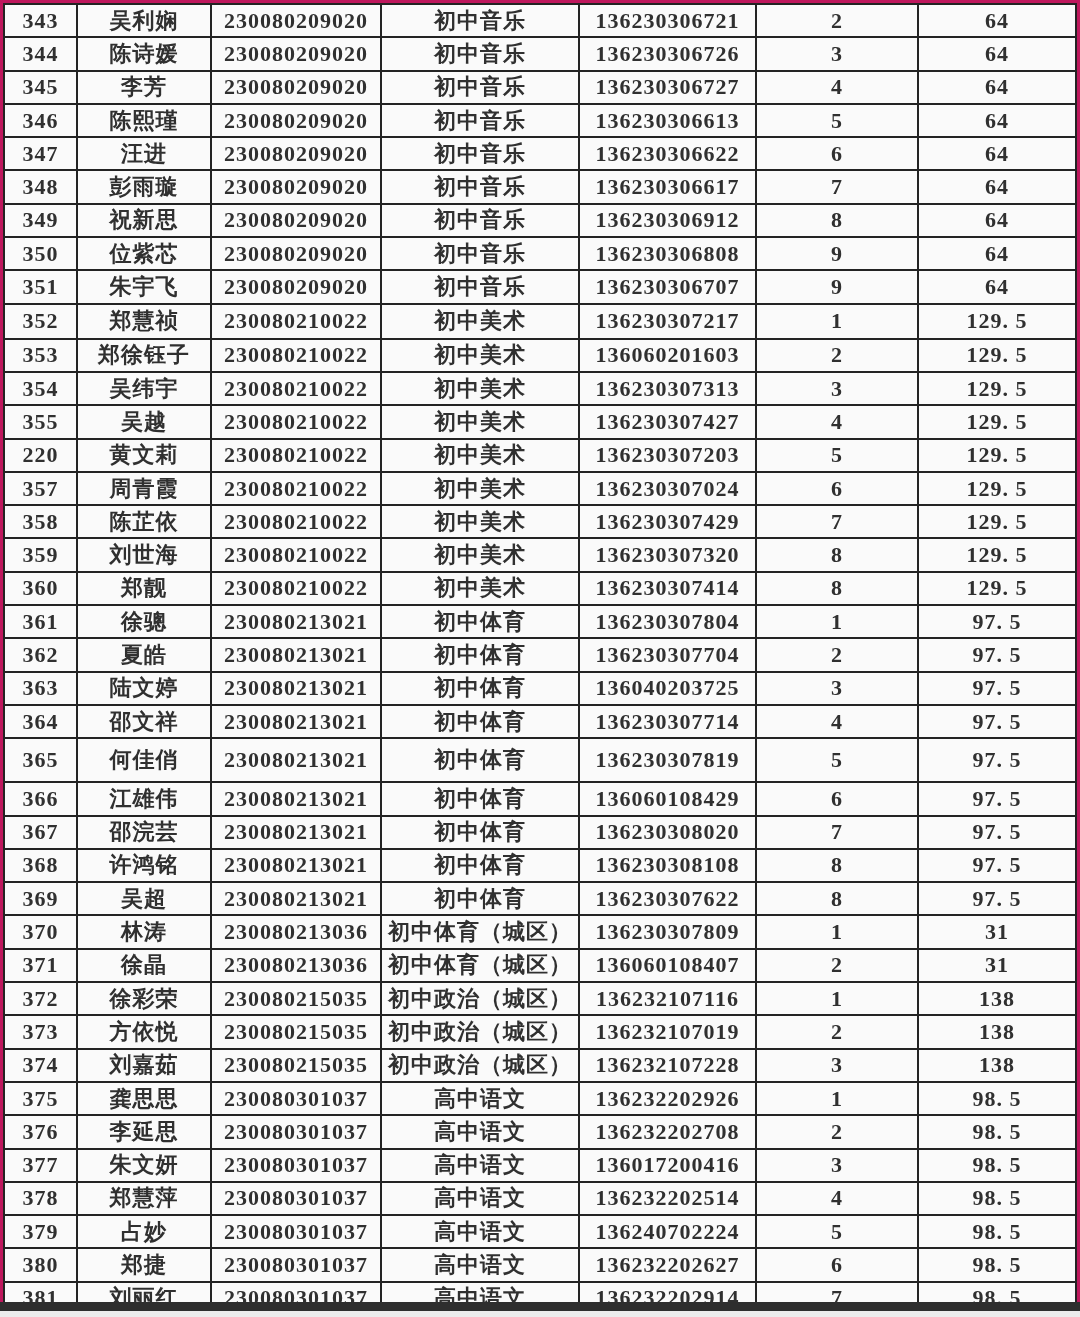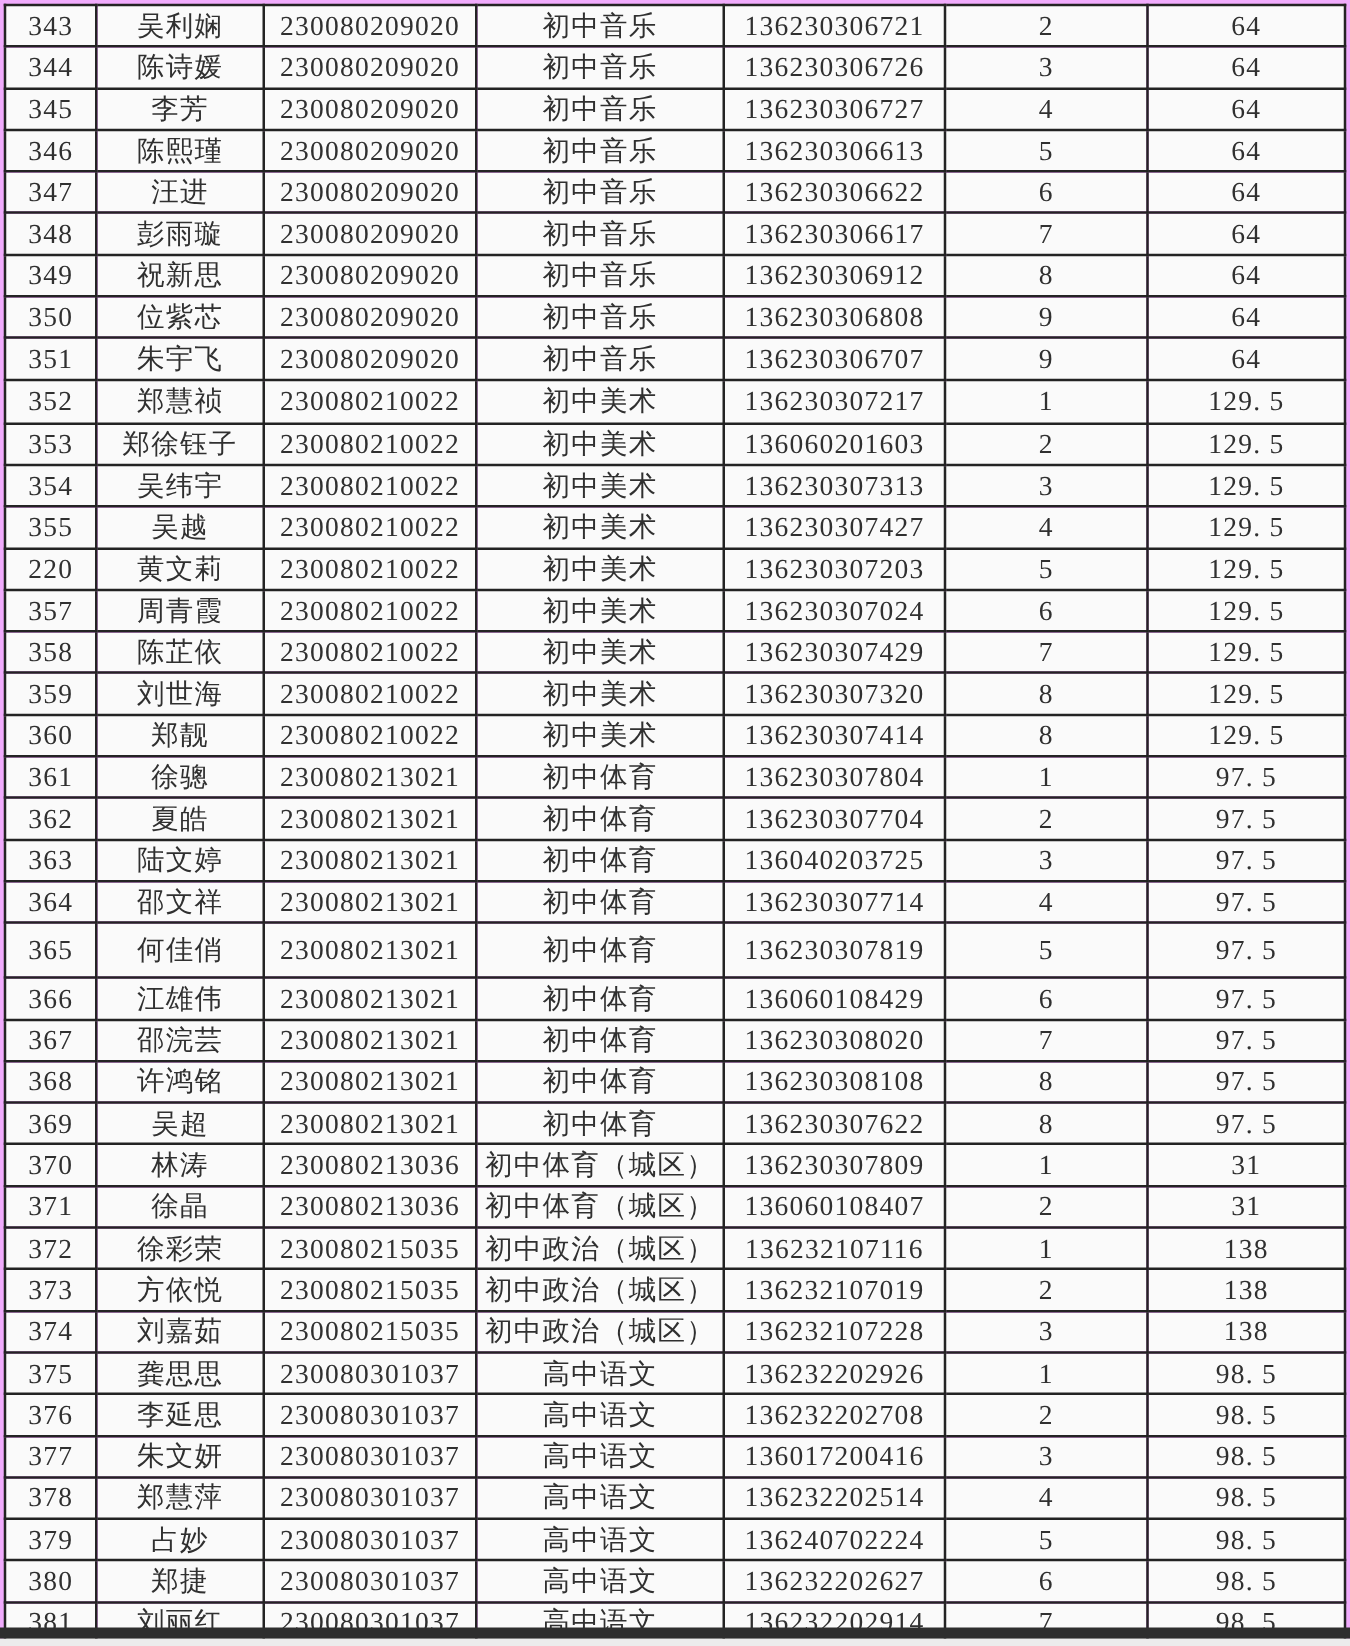--- a/index.html
+++ b/index.html
@@ -5,22 +5,23 @@
   html, body {
     margin: 0;
     padding: 0;
     background: #fcfcfc;
     font-family: "Liberation Serif", "DejaVu Serif", serif;
   }
   .page {
     position: relative;
     width: 1080px;
     height: 1317px;
-    background: #f0abfc;
+    background: #be185d;
     overflow: hidden;
+    font-weight: bold;
   }
   table.results-table {
     position: absolute;
     left: 3px;
     top: 3px;
     width: 1073px;
     border-collapse: collapse;
     table-layout: fixed;
   }
   table.results-table td {

